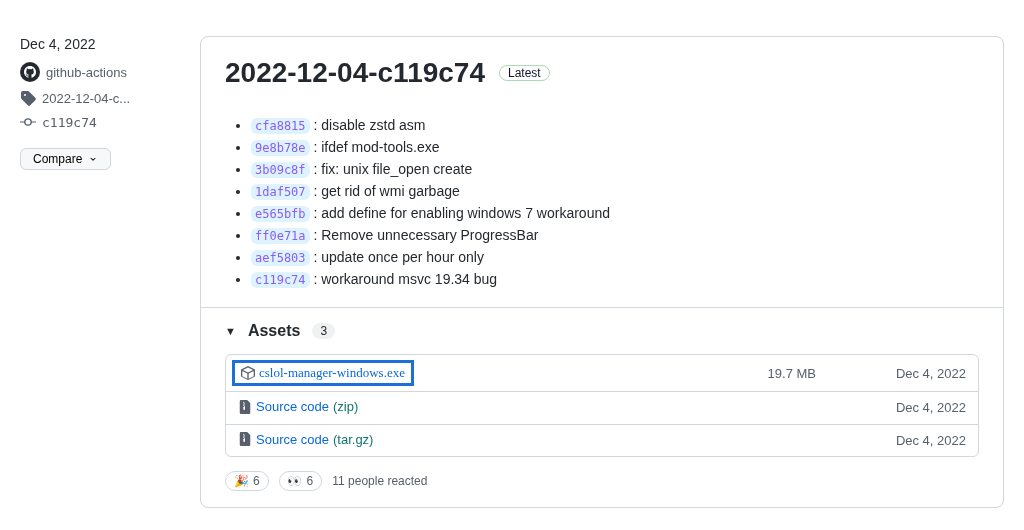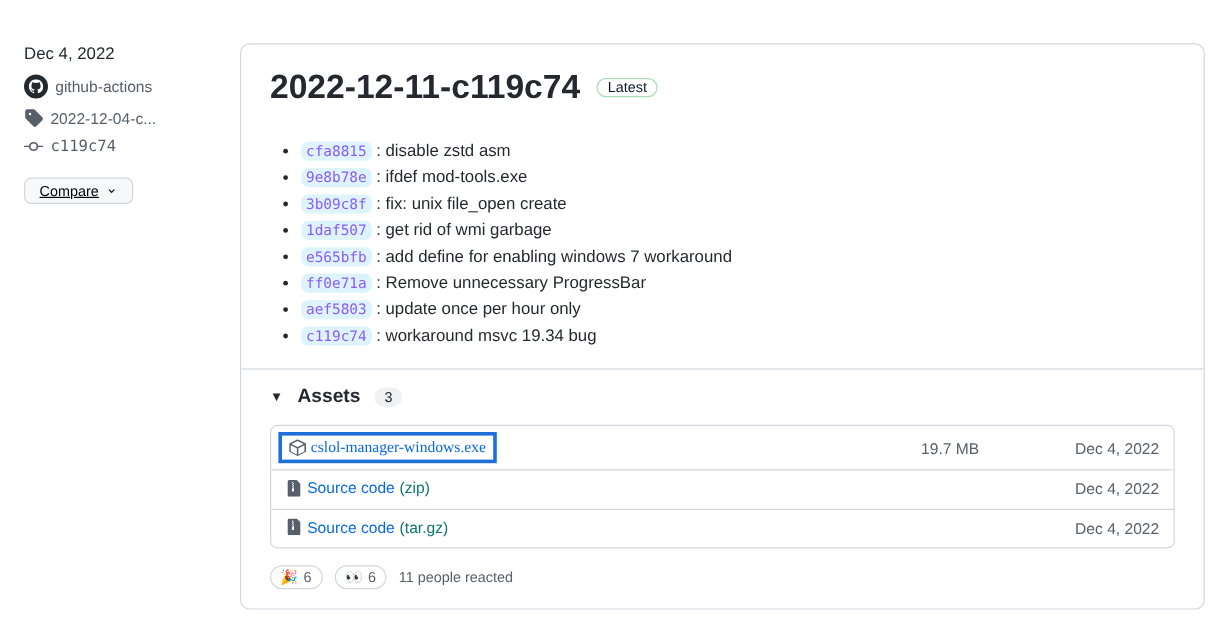--- a/index.html
+++ b/index.html
@@ -64,21 +64,20 @@
     margin-top: 10px;
     display: inline-flex;
     align-items: center;
     gap: 6px;
     padding: 3px 12px;
     font-size: 12px;
     border: 1px solid #d0d7de;
     border-radius: 6px;
     background: #f6f8fa;
     cursor: pointer;
-    text-decoration: underline;
   }
   .main {
     flex: 1;
     border: 1px solid #d0d7de;
     border-radius: 8px;
     padding: 20px 24px 16px 24px;
   }
   .title-row { display: flex; align-items: center; gap: 14px; }
   .release-title { font-size: 28px; font-weight: 600; margin: 0; }
   .badge-latest {
@@ -208,21 +207,21 @@
     <button class="compare-btn">
       <span>Compare</span>
       <svg width="10" height="10" viewBox="0 0 16 16" fill="currentColor">
           <path d="M4.22 6.22a.75.75 0 0 1 1.06 0L8 8.94l2.72-2.72a.75.75 0 1 1 1.06 1.06l-3.25 3.25a.75.75 0 0 1-1.06 0L4.22 7.28a.75.75 0 0 1 0-1.06z"></path>
         </svg>
     </button>
   </aside>
 
   <main class="main">
     <div class="title-row">
-      <h1 class="release-title">2022-12-11-c119c74</h1>
+      <h1 class="release-title">2022-12-04-c119c74</h1>
       <span class="badge-latest">Latest</span>
     </div>
 
     <div class="commits">
       <ul id="commit-ul">
           <li><span class="sha">cfa8815</span> : disable zstd asm</li>
           <li><span class="sha">9e8b78e</span> : ifdef mod-tools.exe</li>
           <li><span class="sha">3b09c8f</span> : fix: unix file_open create</li>
           <li><span class="sha">1daf507</span> : get rid of wmi garbage</li>
           <li><span class="sha">e565bfb</span> : add define for enabling windows 7 workaround</li>

